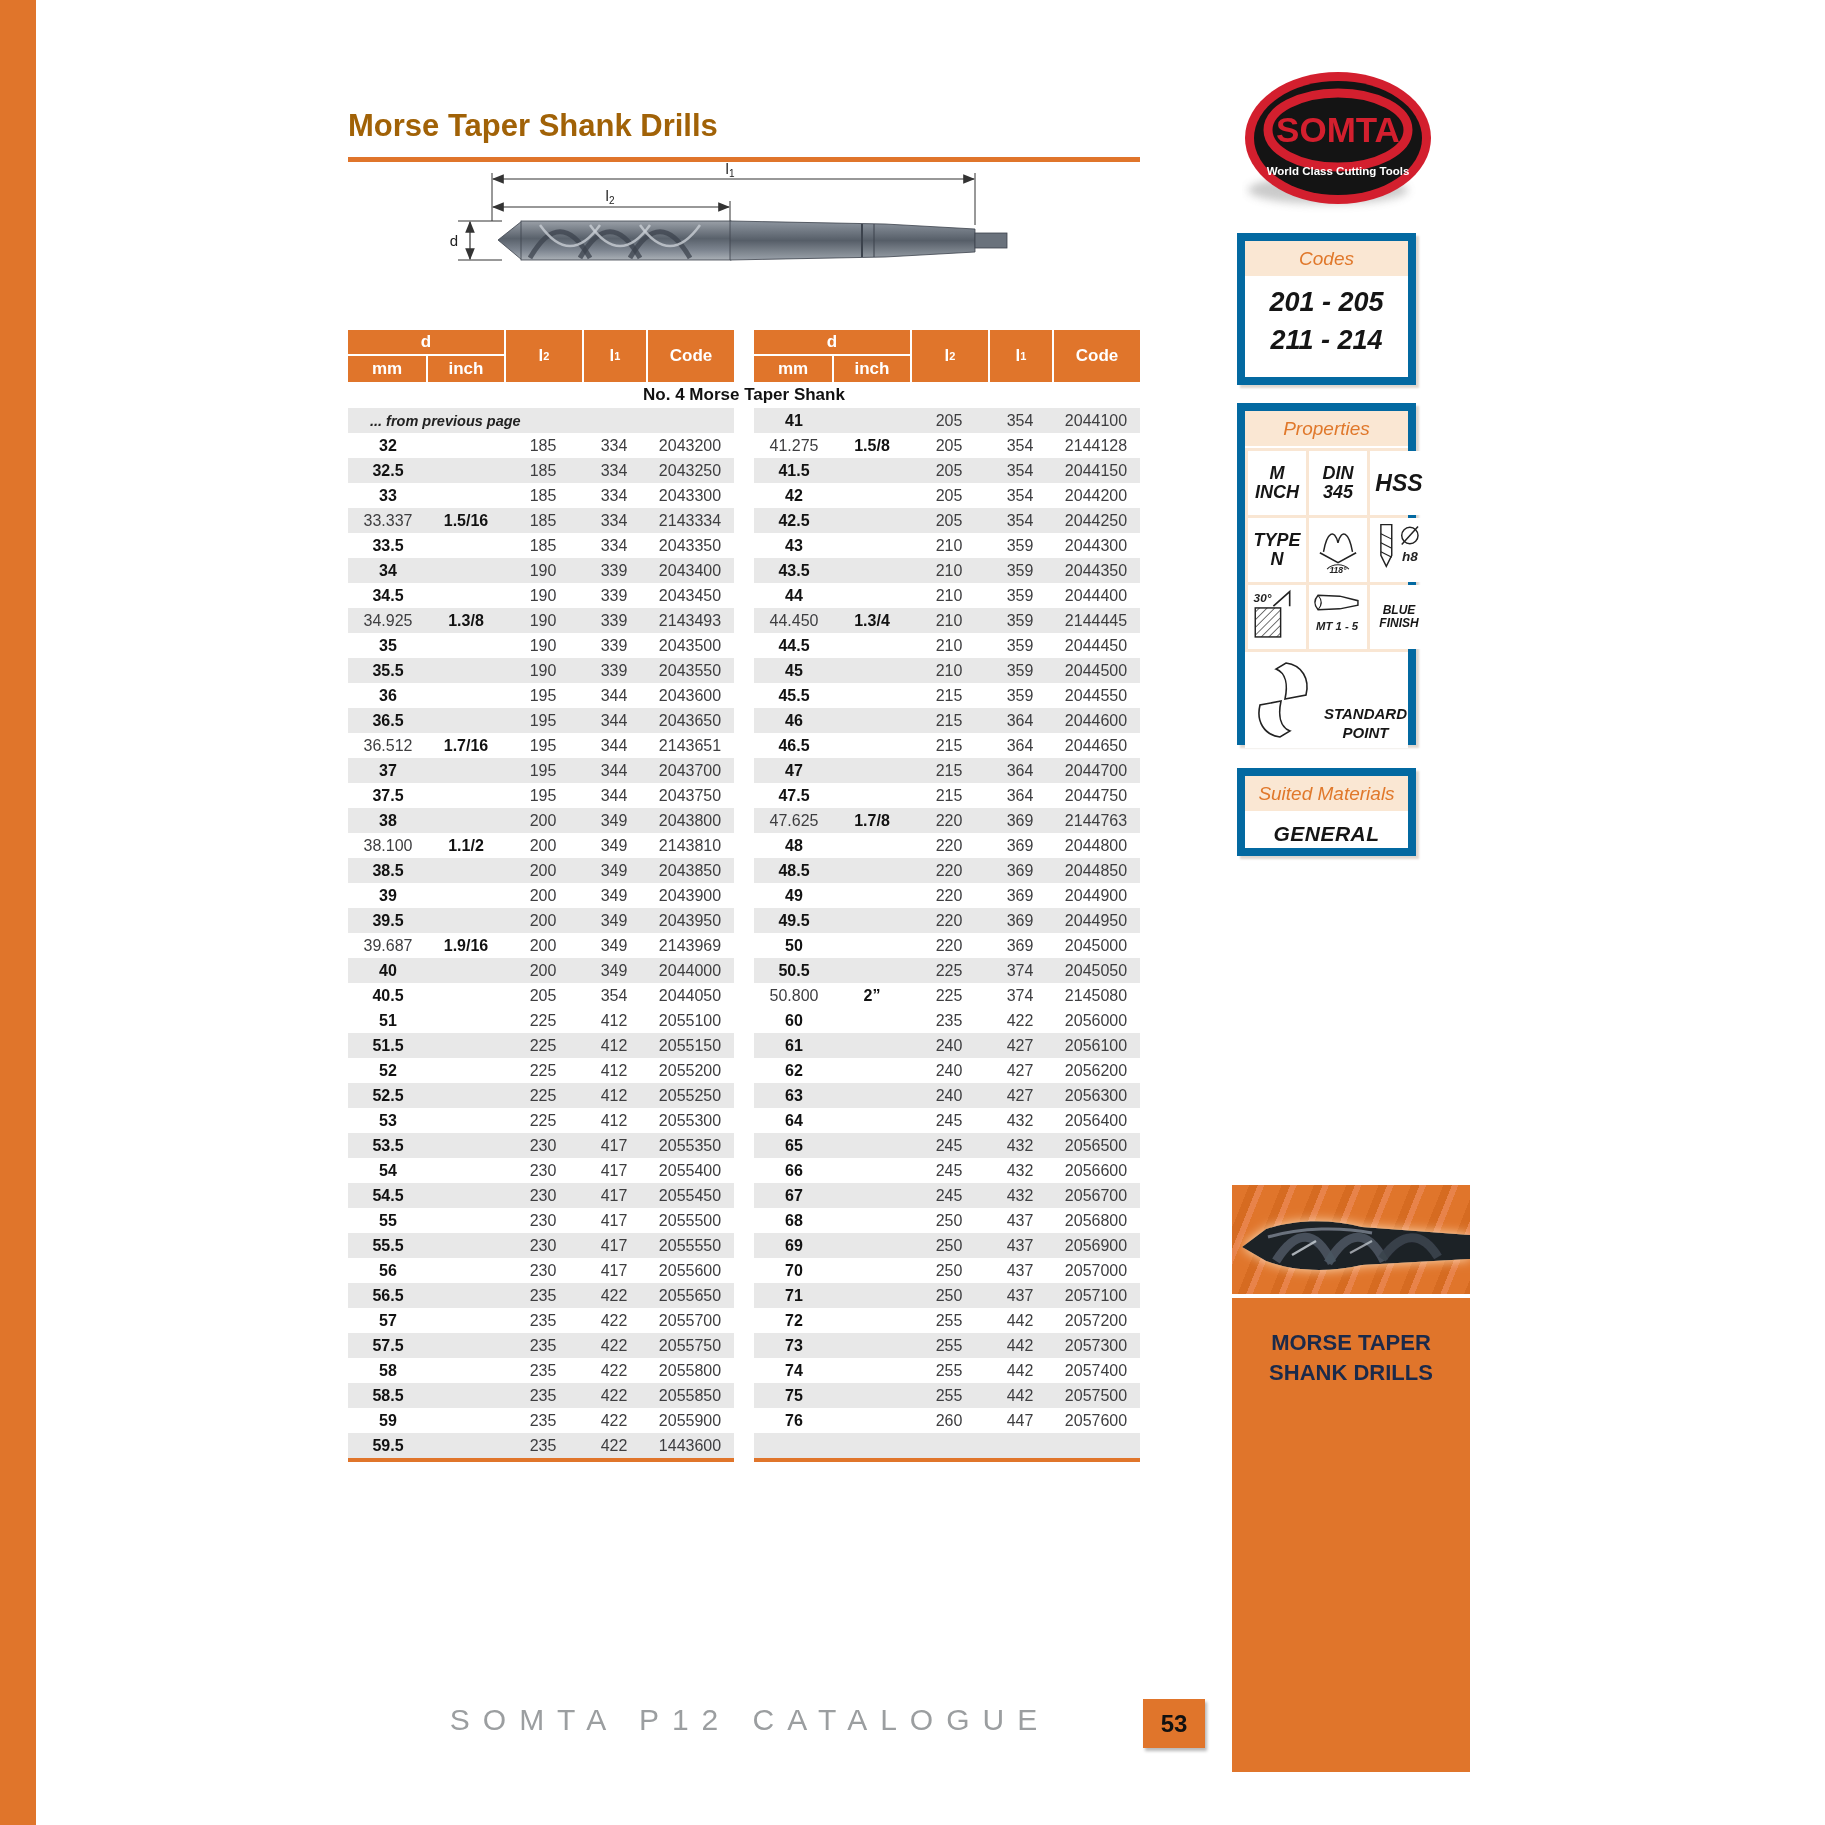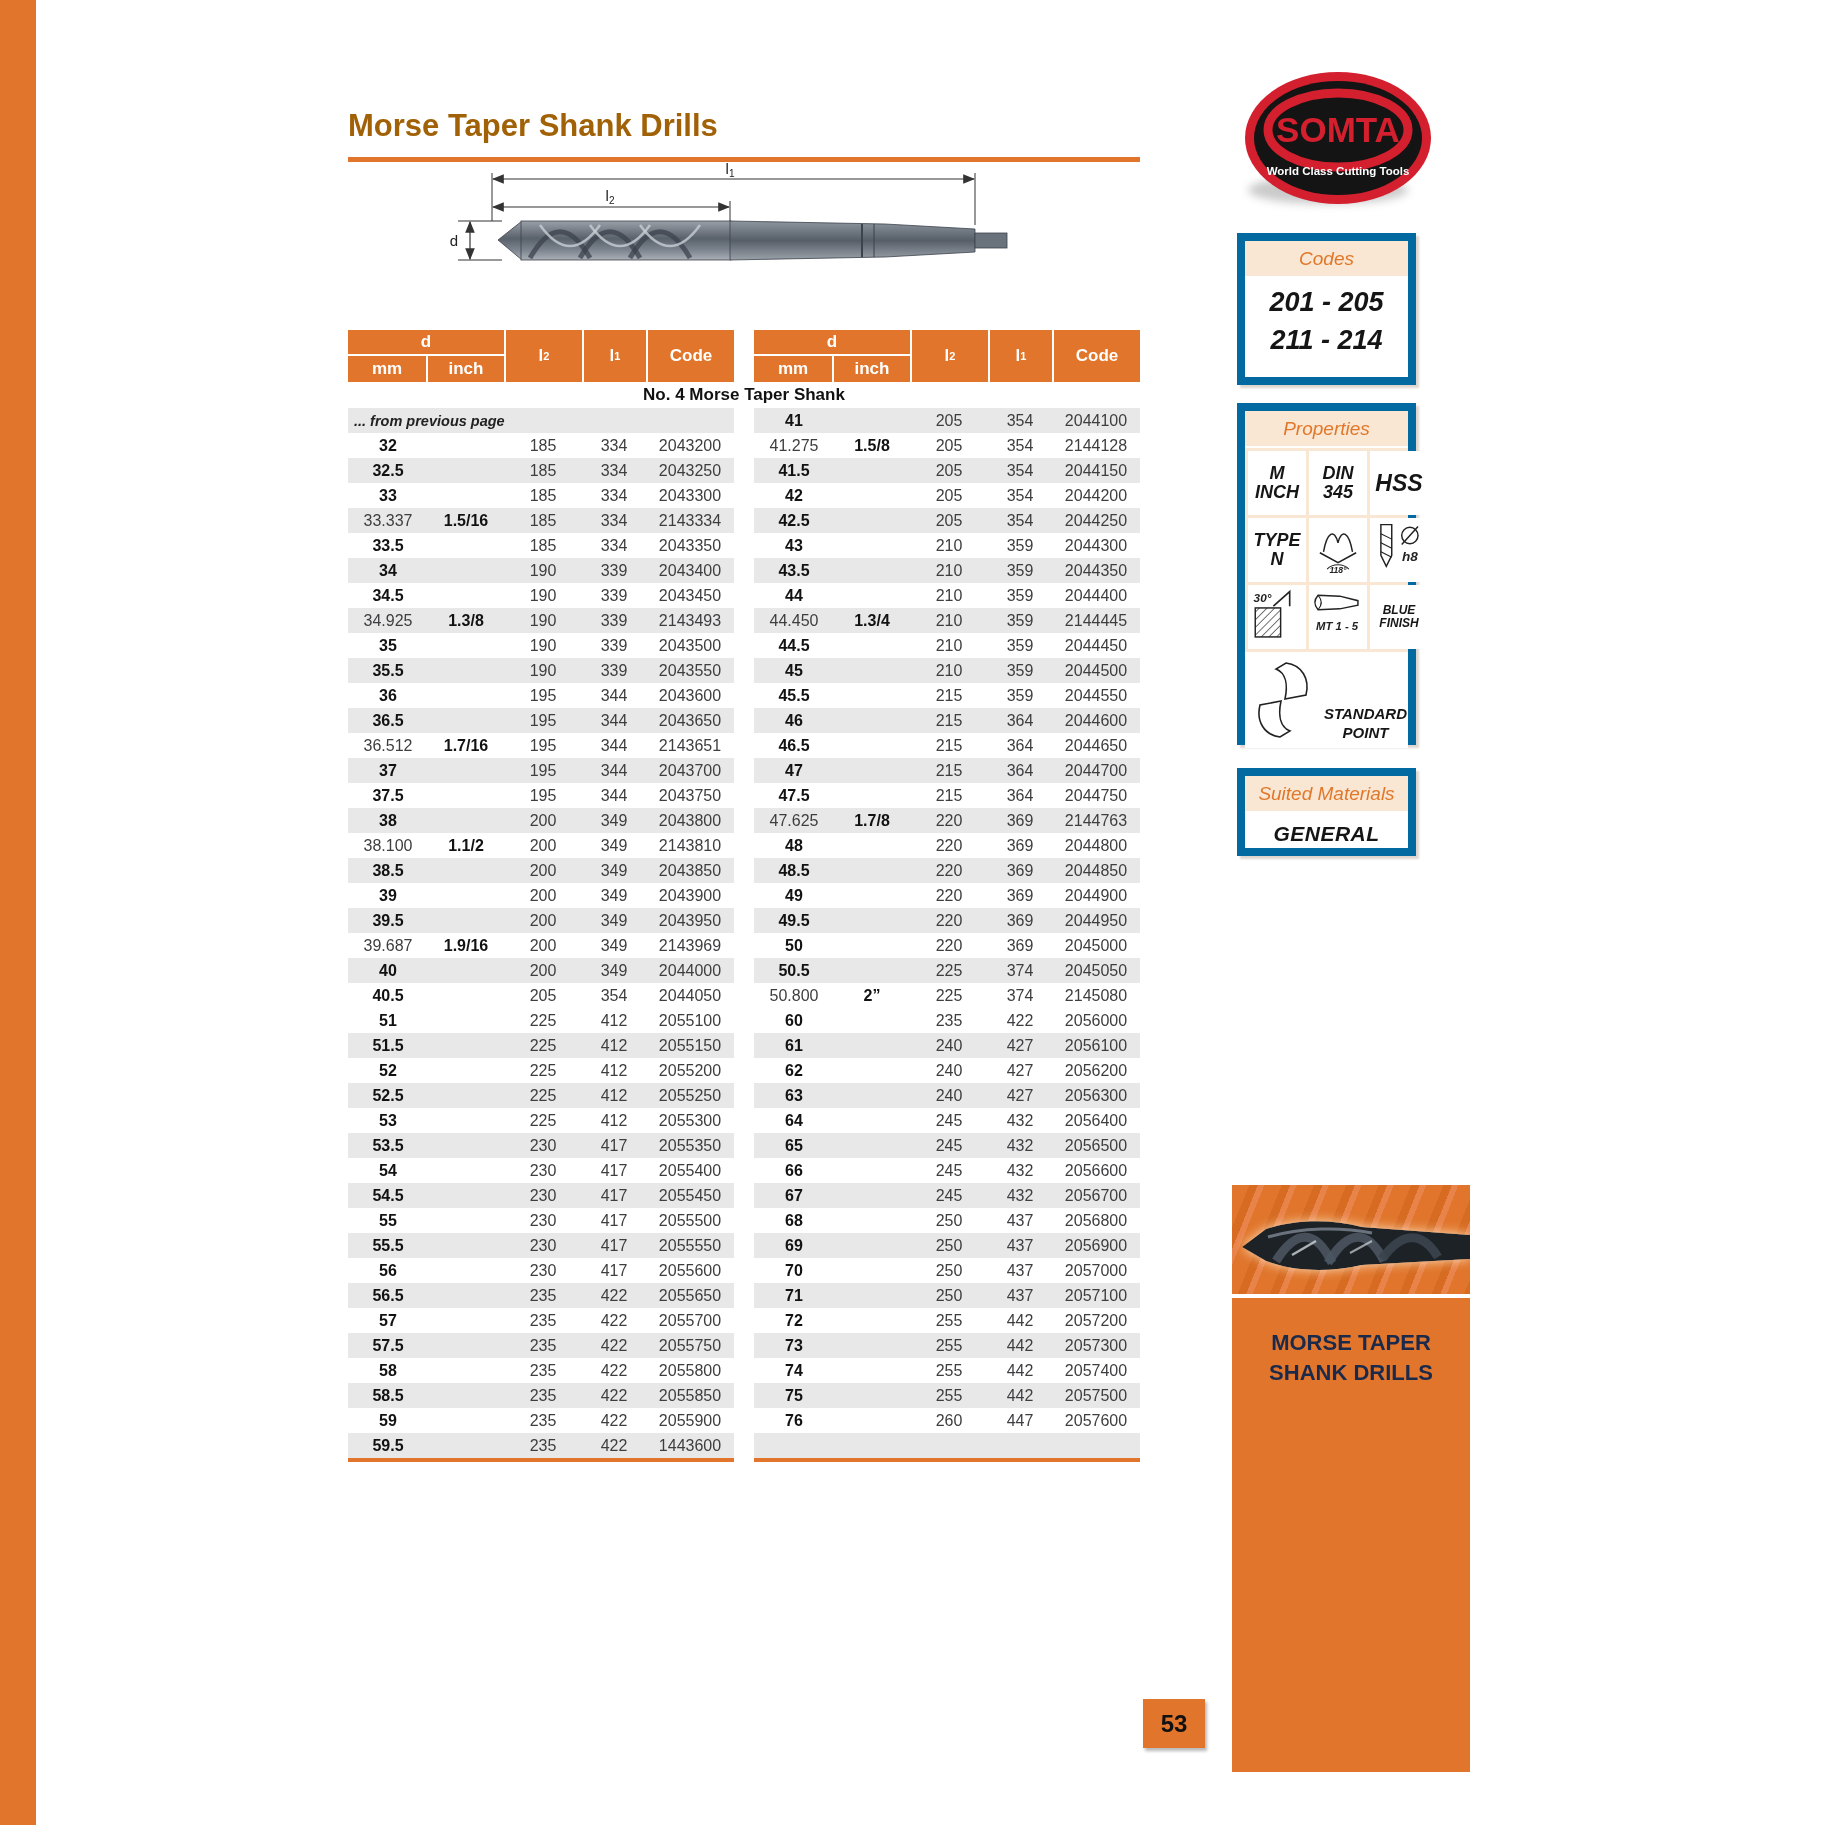--- a/index.html
+++ b/index.html
@@ -31,21 +31,21 @@
   .band{height:26px;display:flex;align-items:center;justify-content:center;
         font-weight:bold;font-size:17px;color:#111;background:#fff;}
   .stack{width:386px;}
   .bottom-rule .stack{border-bottom:4px solid #E0752B;}
   .trow{display:flex;height:25px;font-size:16px;color:#3E3E40;align-items:center;}
   .trow.shade{background:#E8E8E8;}
   .trow.plain{background:#fff;}
   .cell{display:flex;align-items:center;justify-content:center;height:100%;box-sizing:border-box;}
   .c-mm{width:80px;}.c-inch{width:76px;}.c-l2{width:78px;}.c-l1{width:64px;}.c-code{width:88px;}
   .cell.bold{font-weight:bold;color:#121212;}
-  .note-row .note{font-weight:bold;font-style:italic;font-size:14.5px;color:#222;padding-left:6px;white-space:nowrap;}
+  .note-row .note{font-weight:bold;font-style:italic;font-size:14.5px;color:#222;padding-left:22px;white-space:nowrap;}
 
   
   .logo{position:absolute;left:1242px;top:68px;width:192px;height:150px;}
   .sbox{position:absolute;left:1237px;width:179px;border:8px solid #0369a1;background:#fff;
         box-shadow:3px 3px 2px rgba(120,90,60,0.25);box-sizing:border-box;font-style:italic;}
   .box-head{background:#FAE7D3;color:#E0782B;font-size:19px;text-align:center;padding:7px 0 6px 0;
             border-bottom:2px solid #fff;}
   .codes-box{top:233px;height:152px;}
   .codes-body{text-align:center;font-weight:bold;font-size:27px;color:#151515;line-height:1.4;padding-top:6px;}
   .props-box{top:403px;height:342px;}
@@ -895,15 +895,16 @@
     </svg>
   </div>
 
   <div class="promo-panel">
     <div class="promo-label">
       <div>MORSE TAPER</div>
       <div>SHANK DRILLS</div>
     </div>
   </div>
 
+  <div class="footer-text">SOMTA P12 CATALOGUE</div>
   <div class="page-box">53</div>
 
 </div>
 
 </body></html>

